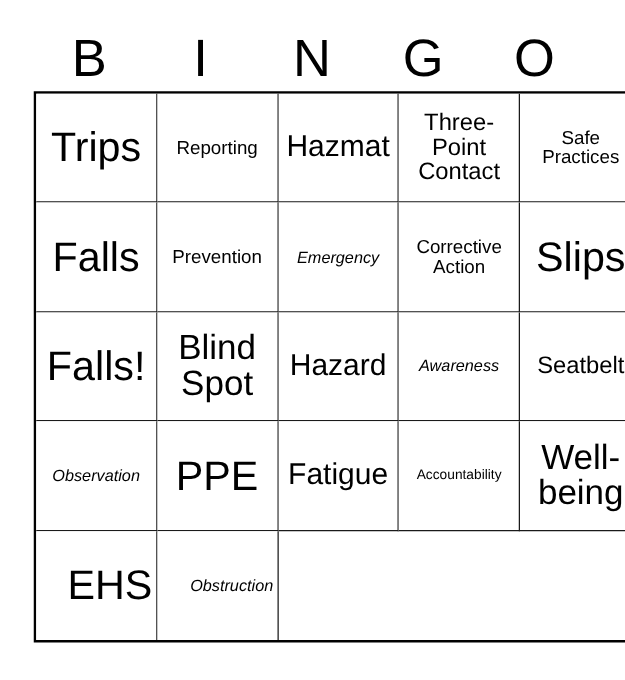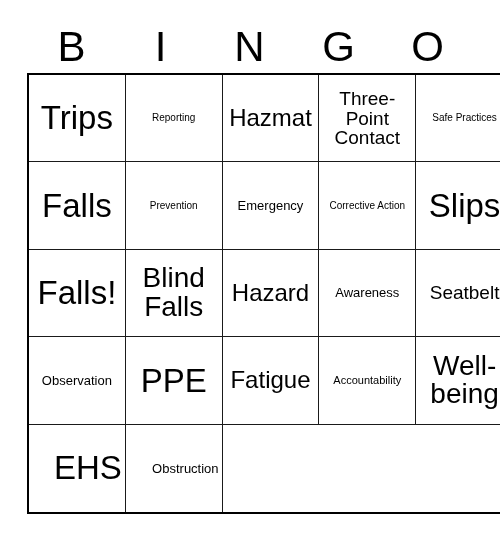--- a/index.html
+++ b/index.html
@@ -80,22 +80,22 @@
     word-break: normal;
     overflow-wrap: break-word;
     hyphens: none;
   }
 
   
   .fs-xxl .cell-text { font-size: 33px; }
   .fs-xl  .cell-text { font-size: 28px; }
   .fs-lg  .cell-text { font-size: 24px; }
   .fs-md  .cell-text { font-size: 19px; }
-  .fs-sm  .cell-text { font-size: 10px; }
-  .fs-xs  .cell-text { font-size: 13px; }
+  .fs-sm  .cell-text { font-size: 15px; }
+  .fs-xs  .cell-text { font-size: 13px; font-style: italic; }
   .fs-xxs .cell-text { font-size: 11px; }
 </style>
 </head>
 <body>
 
 <div id="card">
 
   <div id="header">
     <div class="header-letter">B</div>
     <div class="header-letter">I</div>
@@ -135,21 +135,21 @@
         <span class="cell-text">Corrective Action</span>
       </div>
 
     <div class="cell fs-xxl">
         <span class="cell-text">Slips</span>
       </div>
     <div class="cell fs-xxl">
         <span class="cell-text">Falls!</span>
       </div>
     <div class="cell fs-xl">
-        <span class="cell-text">Blind Falls</span>
+        <span class="cell-text">Blind Spot</span>
       </div>
     <div class="cell fs-lg">
         <span class="cell-text">Hazard</span>
       </div>
 
     <div class="cell fs-xs">
         <span class="cell-text">Awareness</span>
       </div>
     <div class="cell fs-md">
         <span class="cell-text">Seatbelt</span>

